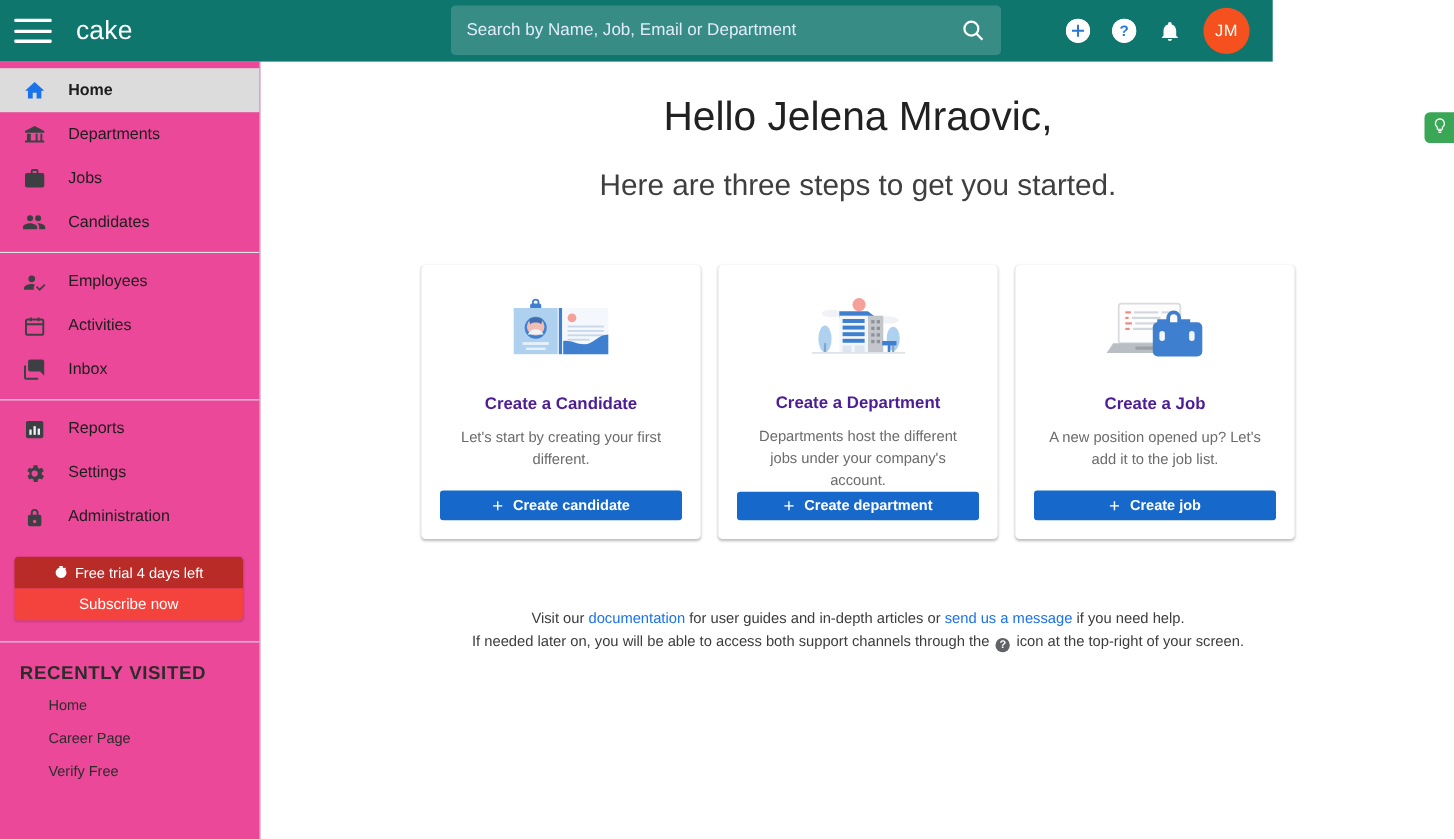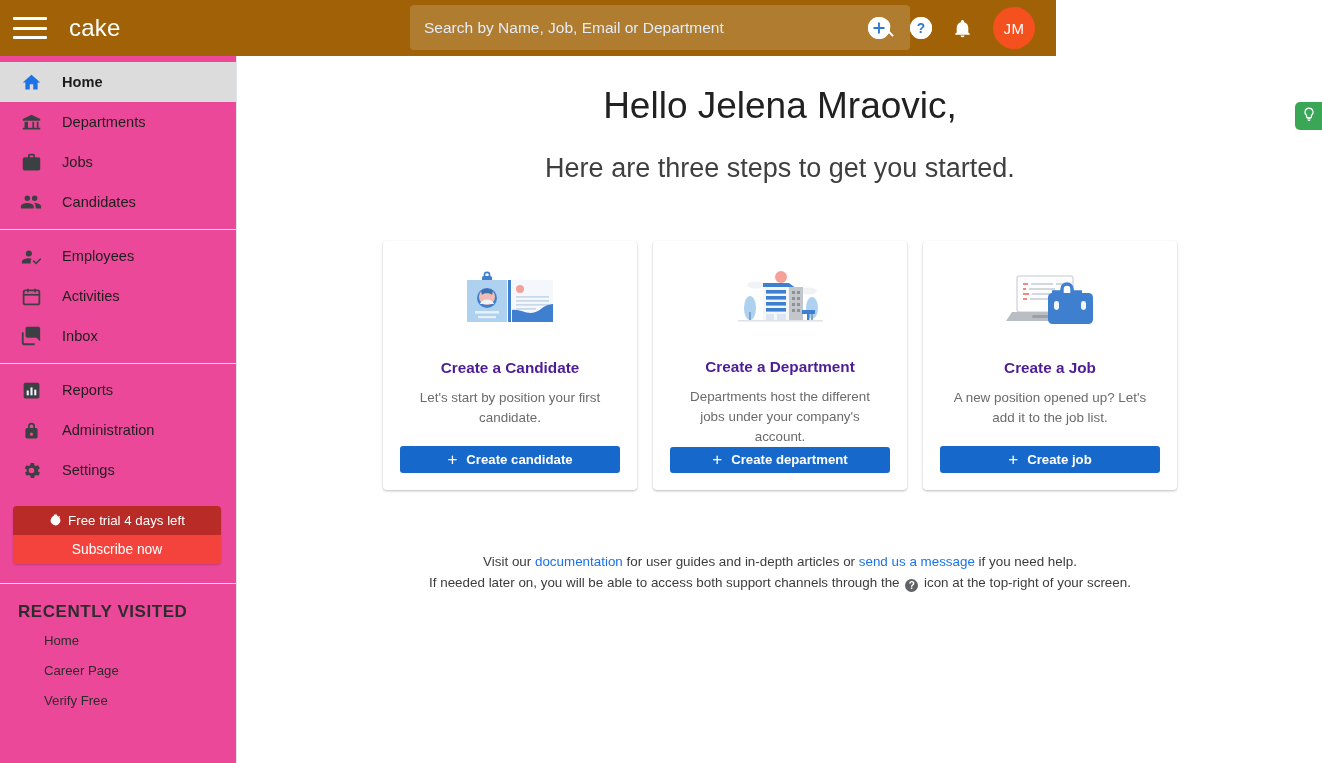--- a/index.html
+++ b/index.html
@@ -7,22 +7,22 @@
     width: 1322px; height: 763px;
     overflow: hidden;
     font-family: "Liberation Sans", sans-serif;
     background: #ffffff;
   }
   .app { position: relative; width: 1322px; height: 763px; }
 
   
   .header {
     position: absolute; top: 0; left: 0;
-    width: 1056px; height: 56px;
-    background: #a16207;
+    width: 1157px; height: 56px;
+    background: #0f766e;
     display: flex; align-items: center;
     z-index: 30;
   }
   .hamburger {
     width: 34px; height: 26px;
     margin-left: 13px;
     display: flex; flex-direction: column; justify-content: space-between;
     cursor: pointer; padding: 2px 0;
   }
   .hamburger span { display: block; height: 3px; background: #fff; border-radius: 1px; }
@@ -313,32 +313,32 @@
               <rect x="6.5" y="12" width="2.4" height="5.5" fill="#eff2f7"></rect>
               <rect x="10.8" y="8.5" width="2.4" height="9" fill="#eff2f7"></rect>
               <rect x="15.1" y="11" width="2.4" height="6.5" fill="#eff2f7"></rect>
             </svg>
         </span>
         <span>Reports</span>
       </div>
       <div class="nav-item">
         <span class="ni-icon">
           <svg width="21" height="21" viewBox="0 0 24 24" fill="currentColor">
+              <path d="M19.4 13a7.8 7.8 0 0 0 0-2l2.1-1.6-2-3.5-2.5 1a7.6 7.6 0 0 0-1.7-1l-.4-2.6h-4l-.4 2.6a7.6 7.6 0 0 0-1.7 1l-2.5-1-2 3.5L6.6 11a7.8 7.8 0 0 0 0 2l-2.1 1.6 2 3.5 2.5-1a7.6 7.6 0 0 0 1.7 1l.4 2.6h4l.4-2.6a7.6 7.6 0 0 0 1.7-1l2.5 1 2-3.5zM12 15.2A3.2 3.2 0 1 1 15.2 12 3.2 3.2 0 0 1 12 15.2z"></path>
+            </svg>
+        </span>
+        <span>Settings</span>
+      </div>
+      <div class="nav-item">
+        <span class="ni-icon">
+          <svg width="21" height="21" viewBox="0 0 24 24" fill="currentColor">
               <path d="M17 9h-1V7a4 4 0 0 0-8 0v2H7a2 2 0 0 0-2 2v8a2 2 0 0 0 2 2h10a2 2 0 0 0 2-2v-8a2 2 0 0 0-2-2zm-7-2a2 2 0 0 1 4 0v2h-4zm2 11a1.8 1.8 0 1 1 1.8-1.8A1.8 1.8 0 0 1 12 18z"></path>
             </svg>
         </span>
         <span>Administration</span>
-      </div>
-      <div class="nav-item">
-        <span class="ni-icon">
-          <svg width="21" height="21" viewBox="0 0 24 24" fill="currentColor">
-              <path d="M19.4 13a7.8 7.8 0 0 0 0-2l2.1-1.6-2-3.5-2.5 1a7.6 7.6 0 0 0-1.7-1l-.4-2.6h-4l-.4 2.6a7.6 7.6 0 0 0-1.7 1l-2.5-1-2 3.5L6.6 11a7.8 7.8 0 0 0 0 2l-2.1 1.6 2 3.5 2.5-1a7.6 7.6 0 0 0 1.7 1l.4 2.6h4l.4-2.6a7.6 7.6 0 0 0 1.7-1l2.5 1 2-3.5zM12 15.2A3.2 3.2 0 1 1 15.2 12 3.2 3.2 0 0 1 12 15.2z"></path>
-            </svg>
-        </span>
-        <span>Settings</span>
       </div>
     </div>
 
     <div class="trial">
       <div class="trial-top">
         <svg width="13" height="13" viewBox="0 0 24 24" fill="#ffffff">
             <path d="M15 1H9v2h6zm-4 12h2V7h-2zm8.03-6.61 1.42-1.42a11 11 0 0 0-1.41-1.41l-1.42 1.42A9 9 0 1 0 12 21a9 9 0 0 0 7.03-14.61z"></path>
           </svg>
         <span>Free trial 4 days left</span>
       </div>
@@ -374,21 +374,21 @@
             <rect x="14" y="48" width="18" height="2.2" fill="#e7f0fa"></rect>
             <circle cx="56" cy="21" r="4" fill="#f5a19a"></circle>
             <rect x="52" y="28" width="33" height="1.7" fill="#c9d8e8"></rect>
             <rect x="52" y="32" width="33" height="1.7" fill="#c9d8e8"></rect>
             <rect x="52" y="36" width="33" height="1.7" fill="#c9d8e8"></rect>
             <rect x="52" y="40" width="20" height="1.7" fill="#c9d8e8"></rect>
             <path d="M48 54h41V36c-10 0-13 9-22 9-7 0-12-4-19-3z" fill="#3f7fd0"></path>
           </svg>
         </div>
         <div class="card-title">Create a Candidate</div>
-        <div class="card-desc">Let's start by position your first candidate.</div>
+        <div class="card-desc">Let's start by creating your first different.</div>
         <button class="card-btn">
           <span class="plus-g">+</span>
           <span>Create candidate</span>
         </button>
       </div>
 
       <div class="card">
         <div class="card-art">
           <svg width="92" height="64" viewBox="0 0 92 64">
             <ellipse cx="22" cy="18" rx="9" ry="3.4" fill="#f0f2f5"></ellipse>

